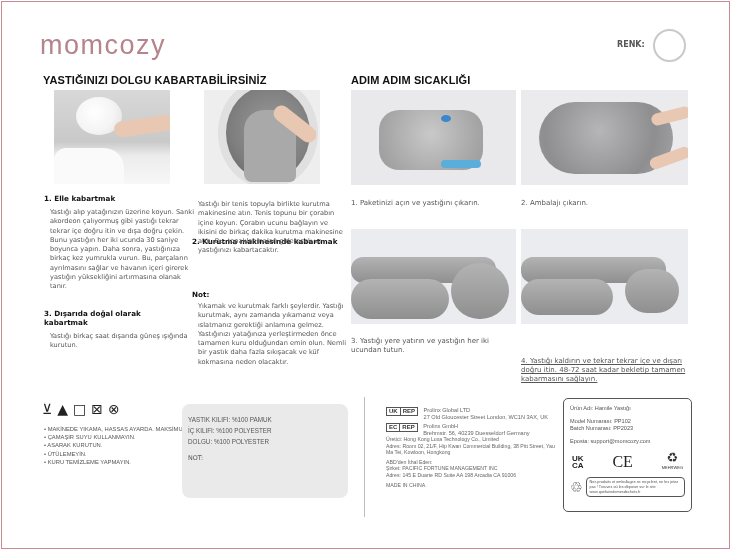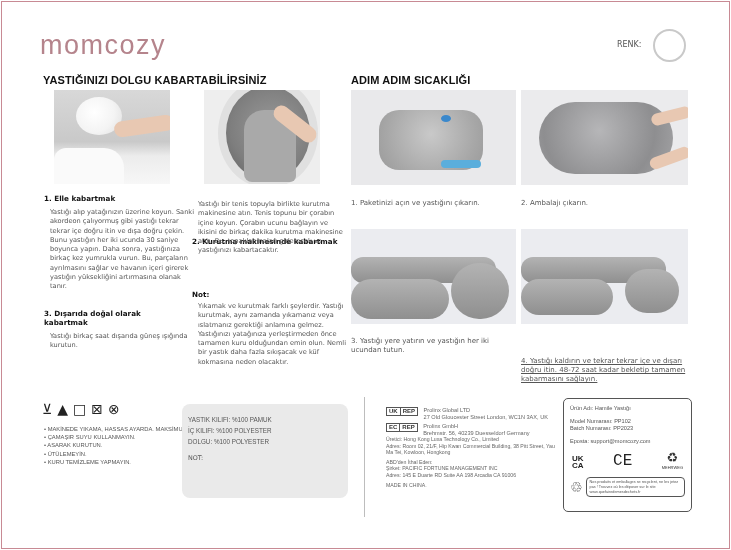--- a/index.html
+++ b/index.html
@@ -1,20 +1,20 @@
 <!DOCTYPE html>
 <html><head>
 <meta charset="utf-8">
 <style>
   * { box-sizing: border-box; margin: 0; padding: 0; }
   html, body { width: 731px; height: 550px; background: #ffffff; overflow: hidden; }
   body { font-family: "DejaVu Sans", sans-serif; color: #333; position: relative; }
   .frame { position: absolute; left: 1px; top: 1px; width: 729px; height: 548px; border: 1px solid #c88a94; }
   .logo { position: absolute; left: 40px; top: 30px; font-family: "Liberation Sans", sans-serif; font-size: 27px; letter-spacing: 1.5px; color: #b5848c; font-weight: normal; }
-  .renk { position: absolute; left: 617px; top: 40px; font-size: 8px; color: #555; }
+  .renk { position: absolute; left: 617px; top: 40px; font-size: 8px; color: #555; font-weight: bold; }
   .renk-circle { position: absolute; left: 653px; top: 29px; width: 33px; height: 33px; border: 2px solid #c9c9c9; border-radius: 50%; }
   .h2 { position: absolute; font-family: "Liberation Sans", sans-serif; font-weight: bold; font-size: 11px; color: #111; letter-spacing: 0.1px; }
   .photo { position: absolute; overflow: hidden; }
   .p-fluff { left: 54px; top: 90px; width: 116px; height: 94px; background: linear-gradient(180deg,#d8d8d8 0%,#c9c9c9 55%,#ececec 70%,#f7f7f7 100%); }
   .p-fluff .ball { position:absolute; left:22px; top:7px; width:46px; height:38px; border-radius:50%; background: radial-gradient(circle at 40% 40%, #ffffff 0%, #f4f4f4 55%, #dedede 100%); }
   .p-fluff .hand { position:absolute; left:60px; top:28px; width:60px; height:16px; border-radius:8px; background:#e8c8b2; transform: rotate(-8deg); }
   .p-fluff .pil { position:absolute; left:0; top:58px; width:70px; height:40px; border-radius:12px 20px 0 0; background:#fafafa; }
   .p-wash { left: 204px; top: 90px; width: 116px; height: 94px; background: #eeeeee; }
   .p-wash .door { position:absolute; left:14px; top:-12px; width:100px; height:110px; border-radius:50%; border:8px solid #e0e0e0; background: radial-gradient(circle at 55% 45%, #9a9a9a 0%, #7e7e7e 60%, #5d5d5d 100%); }
   .p-wash .cloth { position:absolute; left:40px; top:20px; width:52px; height:72px; border-radius:20px 10px 6px 8px; background:#a9a9a9; }
@@ -44,21 +44,21 @@
   .rep { position:absolute; left:386px; font-size:5.6px; color:#666; line-height:6.6px; font-family:"Liberation Sans", sans-serif; }
   .rep .badge { display:inline-flex; border:1px solid #555; margin-right:4px; vertical-align:top; }
   .rep .badge b { font-size:6px; padding:0 2px; color:#333; }
   .rep .badge b + b { border-left:1px solid #555; }
   .rep .addr { display:inline-block; vertical-align:top; }
   .mfr { position:absolute; left:386px; top:436px; font-size:5.2px; line-height:6.6px; color:#666; font-family:"Liberation Sans", sans-serif; width:170px; }
   .mfr p { margin-bottom: 3px; }
   .infobox { position:absolute; left:563px; top:398px; width:129px; height:114px; border:1px solid #555; border-radius:5px; padding:6px; font-size:5.6px; color:#555; line-height:7px; font-family:"Liberation Sans", sans-serif; }
   .marks { display:flex; justify-content:space-between; align-items:center; margin-top:7px; padding: 0 2px; }
   .ukca { font-weight:bold; font-size:8px; line-height:7px; color:#222; }
-  .ce { font-size:16px; color:#222; font-family:Liberation Mono, monospace; }
+  .ce { font-size:16px; color:#222; font-family:Liberation Serif, serif; }
   .recycle { text-align:center; font-size:4px; color:#333; }
   .recycle .tri { font-size:13px; line-height:12px; }
   .triman { margin-top:6px; display:flex; align-items:center; gap:3px; }
   .triman .ic { font-size:14px; color:#333; }
   .triman .txt { border:1px solid #555; border-radius:4px; padding:2px 3px; font-size:3.8px; line-height:4.8px; color:#555; }
 </style>
 </head>
 <body>
 
 <div class="frame"></div>

